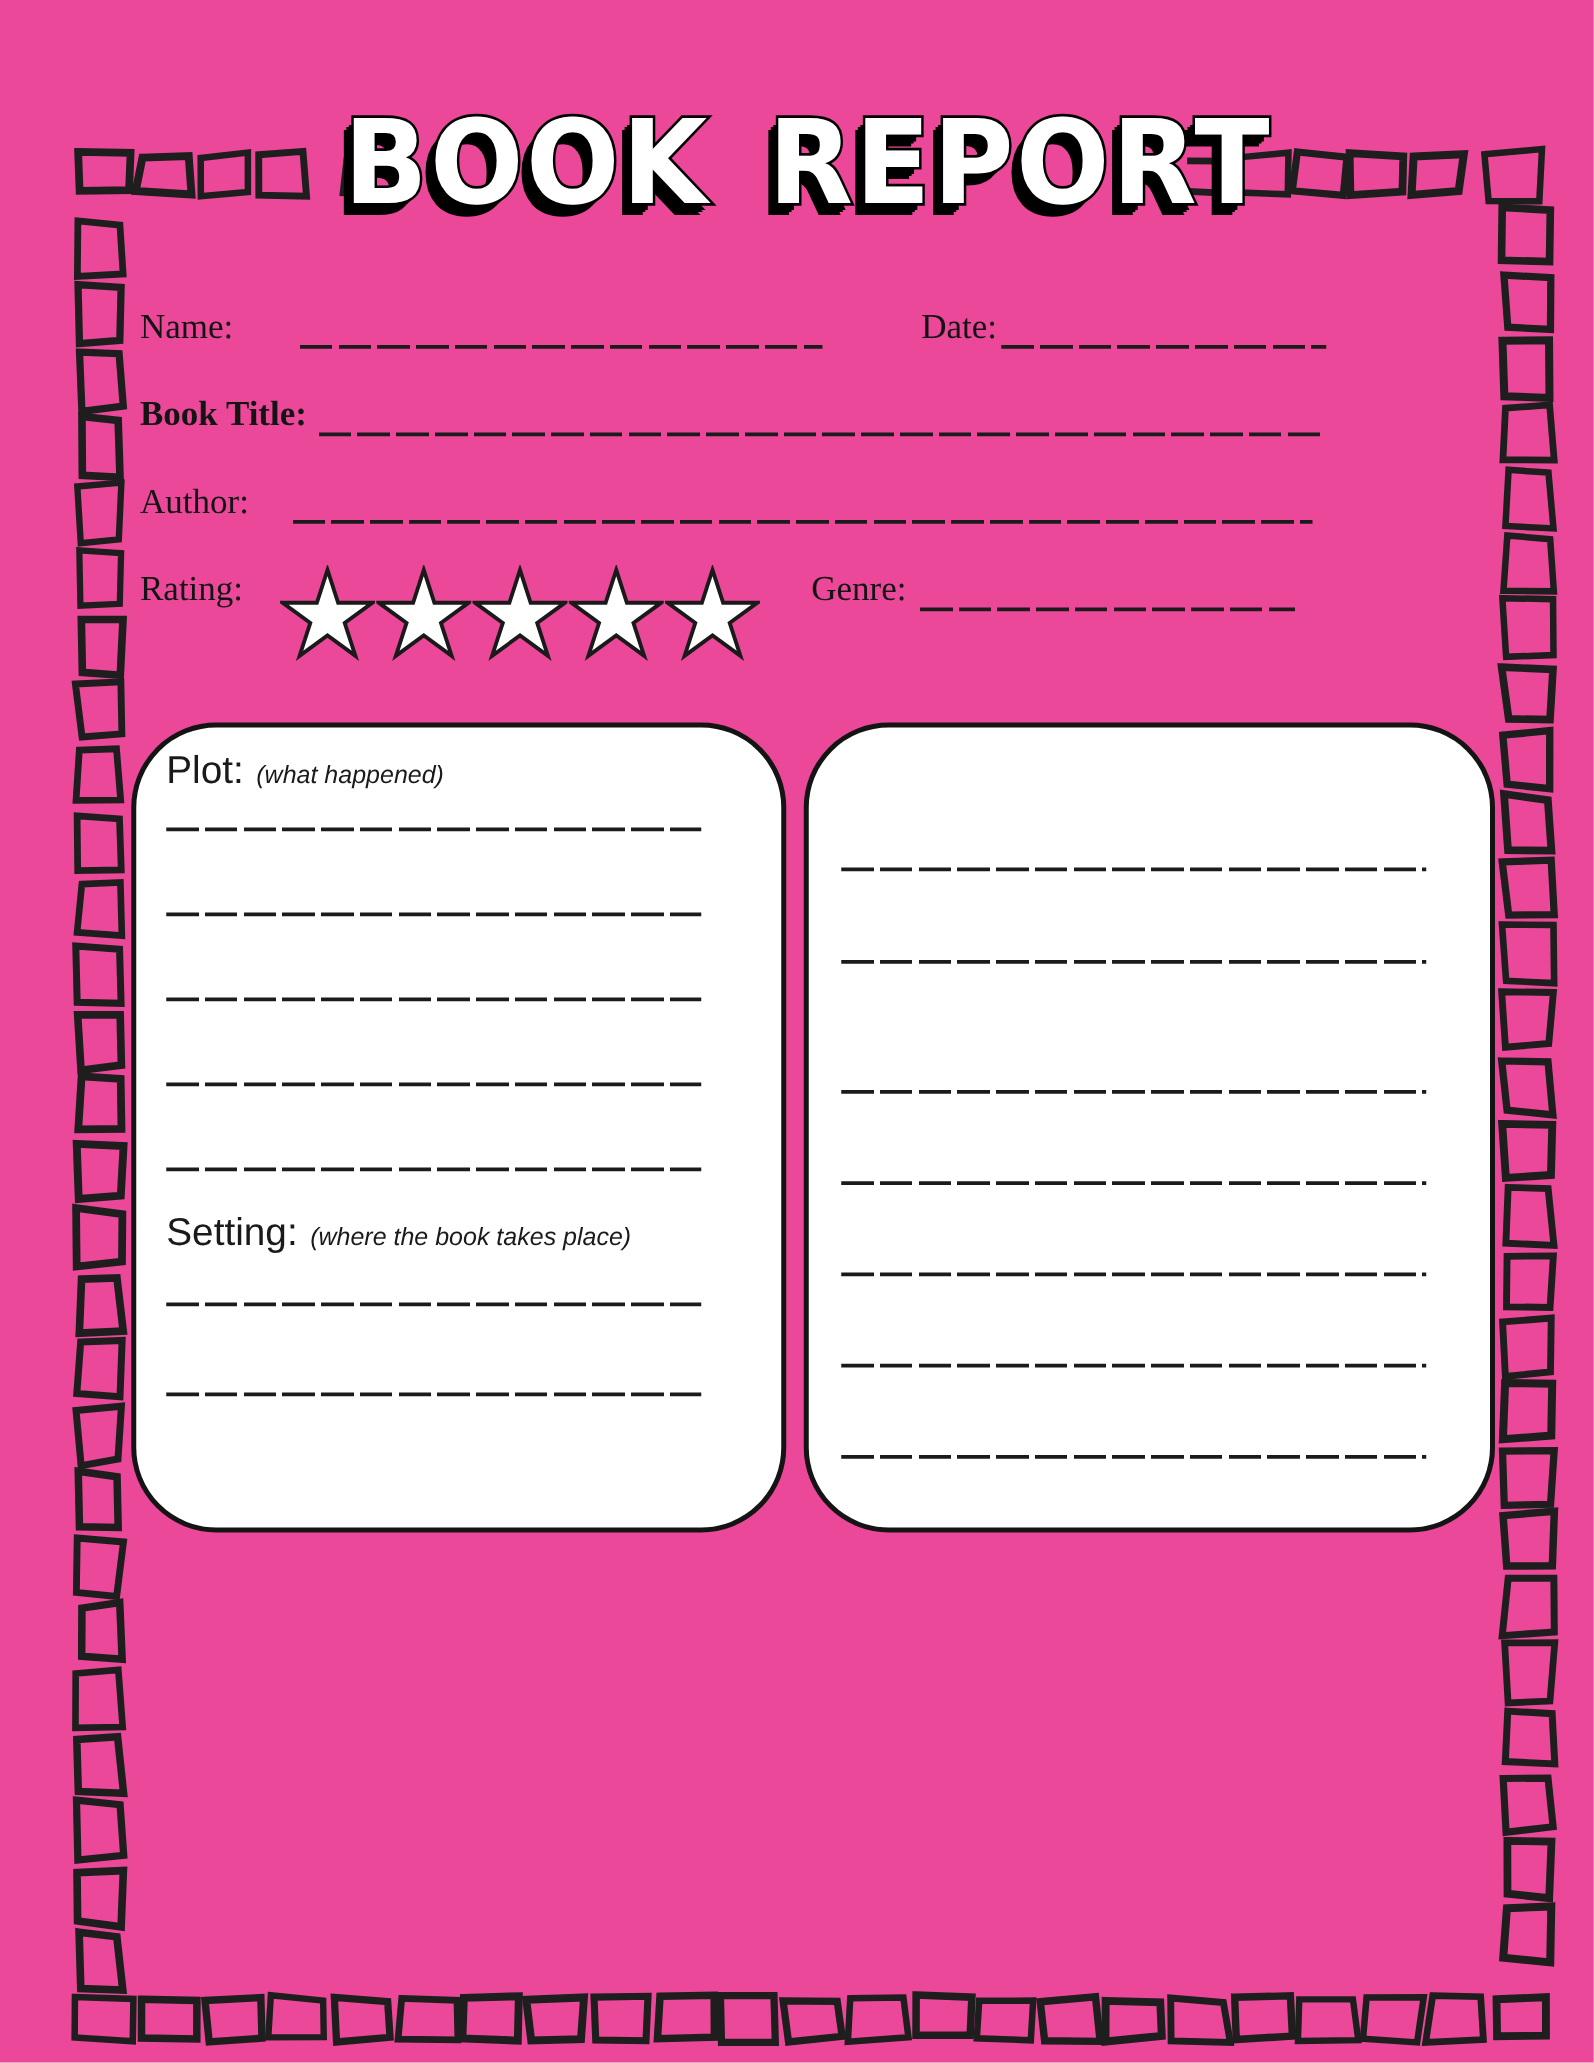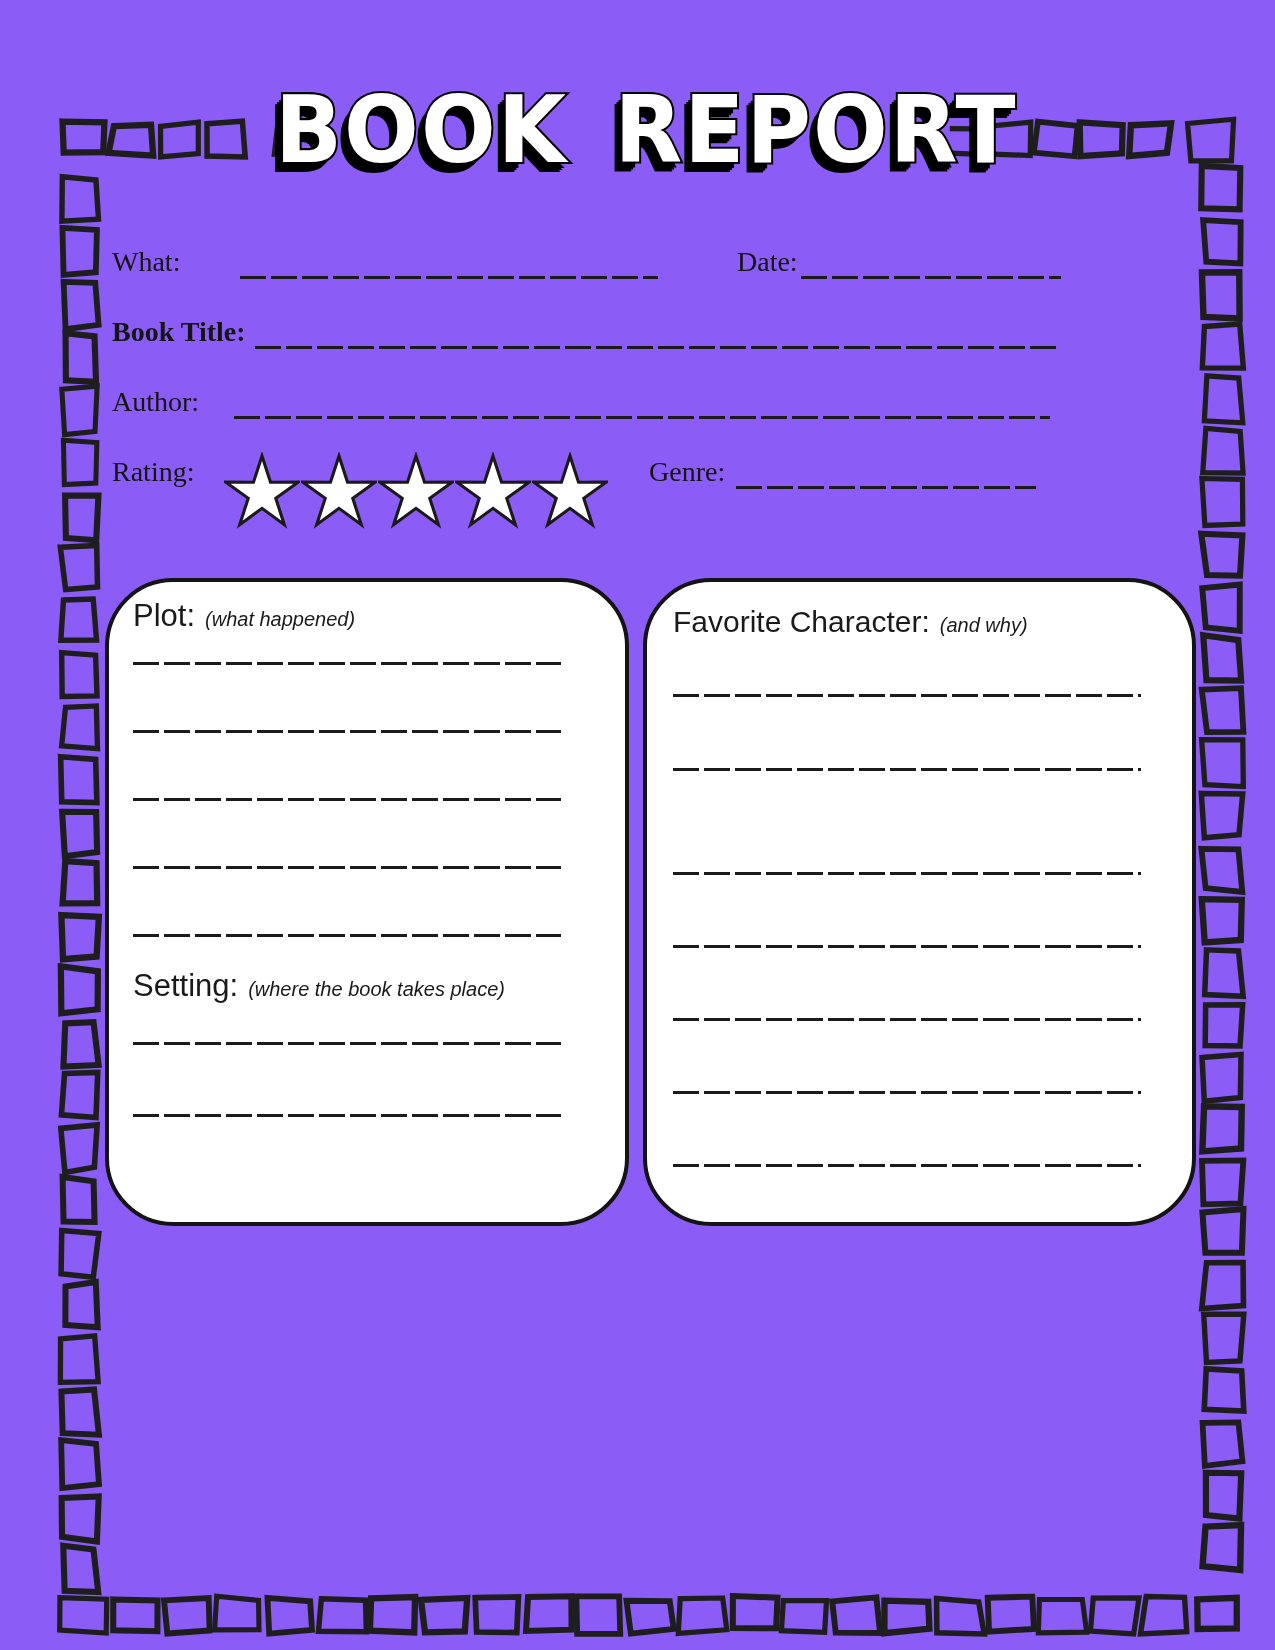--- a/index.html
+++ b/index.html
@@ -1,18 +1,18 @@
 <!DOCTYPE html>
 <html><head>
 <meta charset="utf-8">
 <style>
   html,body { margin:0; padding:0; background:#e8e8e8; }
   .page {
     position:relative; width:1275px; height:1650px; margin:0 auto;
-    background:#8b5cf6; overflow:hidden;
+    background:#ec4899; overflow:hidden;
     font-family:"Liberation Sans", sans-serif; color:#1a1a1a;
   }
   #border-svg { position:absolute; left:0; top:0; width:1275px; height:1650px; }
 
   
   .title {
     position:absolute; left:275px; top:84px; width:680px;
     text-align:center; margin:0;
     font-family:"DejaVu Sans", sans-serif; font-weight:bold;
     font-size:88px; line-height:1.0; letter-spacing:2px; word-spacing:14px;
@@ -143,21 +143,21 @@
       <path d="M936.5540099968202,1598.4063650490716 L978.6997137586586,1601.960539072752 L984.2164803580381,1633.8843712015077 L936.8905975199305,1632.7532700728625 Z" fill="none" stroke="#1e1e1e" stroke-width="5.5" stroke-linejoin="miter"></path>
       <path d="M987.7417763853446,1597.7542234989814 L1032.2860499285161,1596.673671180848 L1033.9387089079246,1628.8613710193895 L989.0124571118504,1631.5905105923302 Z" fill="none" stroke="#1e1e1e" stroke-width="5.9" stroke-linejoin="miter"></path>
       <path d="M1039.4248711015098,1599.4866484031081 L1082.3495913804509,1599.5089528290555 L1086.6241914234124,1632.1454633828253 L1038.3537050453015,1632.806938261725 Z" fill="none" stroke="#1e1e1e" stroke-width="5.1" stroke-linejoin="miter"></path>
       <path d="M1093.2448257990181,1598.0795185142197 L1138.97128933575,1597.7979971780442 L1133.6691918093711,1633.9129012902267 L1090.4365224810317,1630.9991471539252 Z" fill="none" stroke="#1e1e1e" stroke-width="5.2" stroke-linejoin="miter"></path>
       <path d="M1146.177611975465,1596.4898686660454 L1184.5577570027672,1597.3914388697594 L1186.7010941696353,1631.689120077528 L1140.513455230277,1633.9835847131908 Z" fill="none" stroke="#1e1e1e" stroke-width="5.4" stroke-linejoin="miter"></path>
       <path d="M1197.231648675166,1599.4274386405014 L1236.7194883469492,1597.757113486994 L1236.7433466212824,1628.451197921764 L1197.6371322348714,1628.9496571333148 Z" fill="none" stroke="#1e1e1e" stroke-width="6.3" stroke-linejoin="miter"></path>
     </svg>
 
   <h1 class="title">BOOK REPORT</h1>
 
-  <span class="flabel" style="left:112px; top:246px;">What:</span>
+  <span class="flabel" style="left:112px; top:246px;">Name:</span>
   <div class="wline" style="left:240px; top:276px; width:418px;"></div>
   <span class="flabel" style="left:737px; top:246px;">Date:</span>
   <div class="wline" style="left:801px; top:276px; width:260px;"></div>
 
   <span class="flabel" style="left:112px; top:316px;font-weight:bold;">Book Title:</span>
   <div class="wline" style="left:255px; top:346px; width:803px;"></div>
 
   <span class="flabel" style="left:112px; top:386px;">Author:</span>
   <div class="wline" style="left:234px; top:416px; width:816px;"></div>
 
@@ -196,23 +196,20 @@
 
   <div class="box-label" style="left:133px; top:968px;">
     <span>Setting:</span><span class="hint">(where the book takes place)</span>
   </div>
   <div class="lines" style="left:133px; top:1042px; width:428px; --gap:72px;">
       <div class="wline"></div>
       <div class="wline"></div>
     </div>
 
   <div class="rbox" style="left:643px; top:578px; width:545px; height:640px;"></div>
-  <div class="box-label" style="left:673px; top:605px; font-size:30px;">
-    <span>Favorite Character:</span><span class="hint">(and why)</span>
-  </div>
   <div class="lines" style="left:673px; top:694px; width:468px; --gap:74px;">
       <div class="wline"></div>
       <div class="wline"></div>
     </div>
 
   <div class="lines" style="left:673px; top:872px; width:468px; --gap:73px;">
       <div class="wline"></div>
       <div class="wline"></div>
       <div class="wline"></div>
       <div class="wline"></div>

